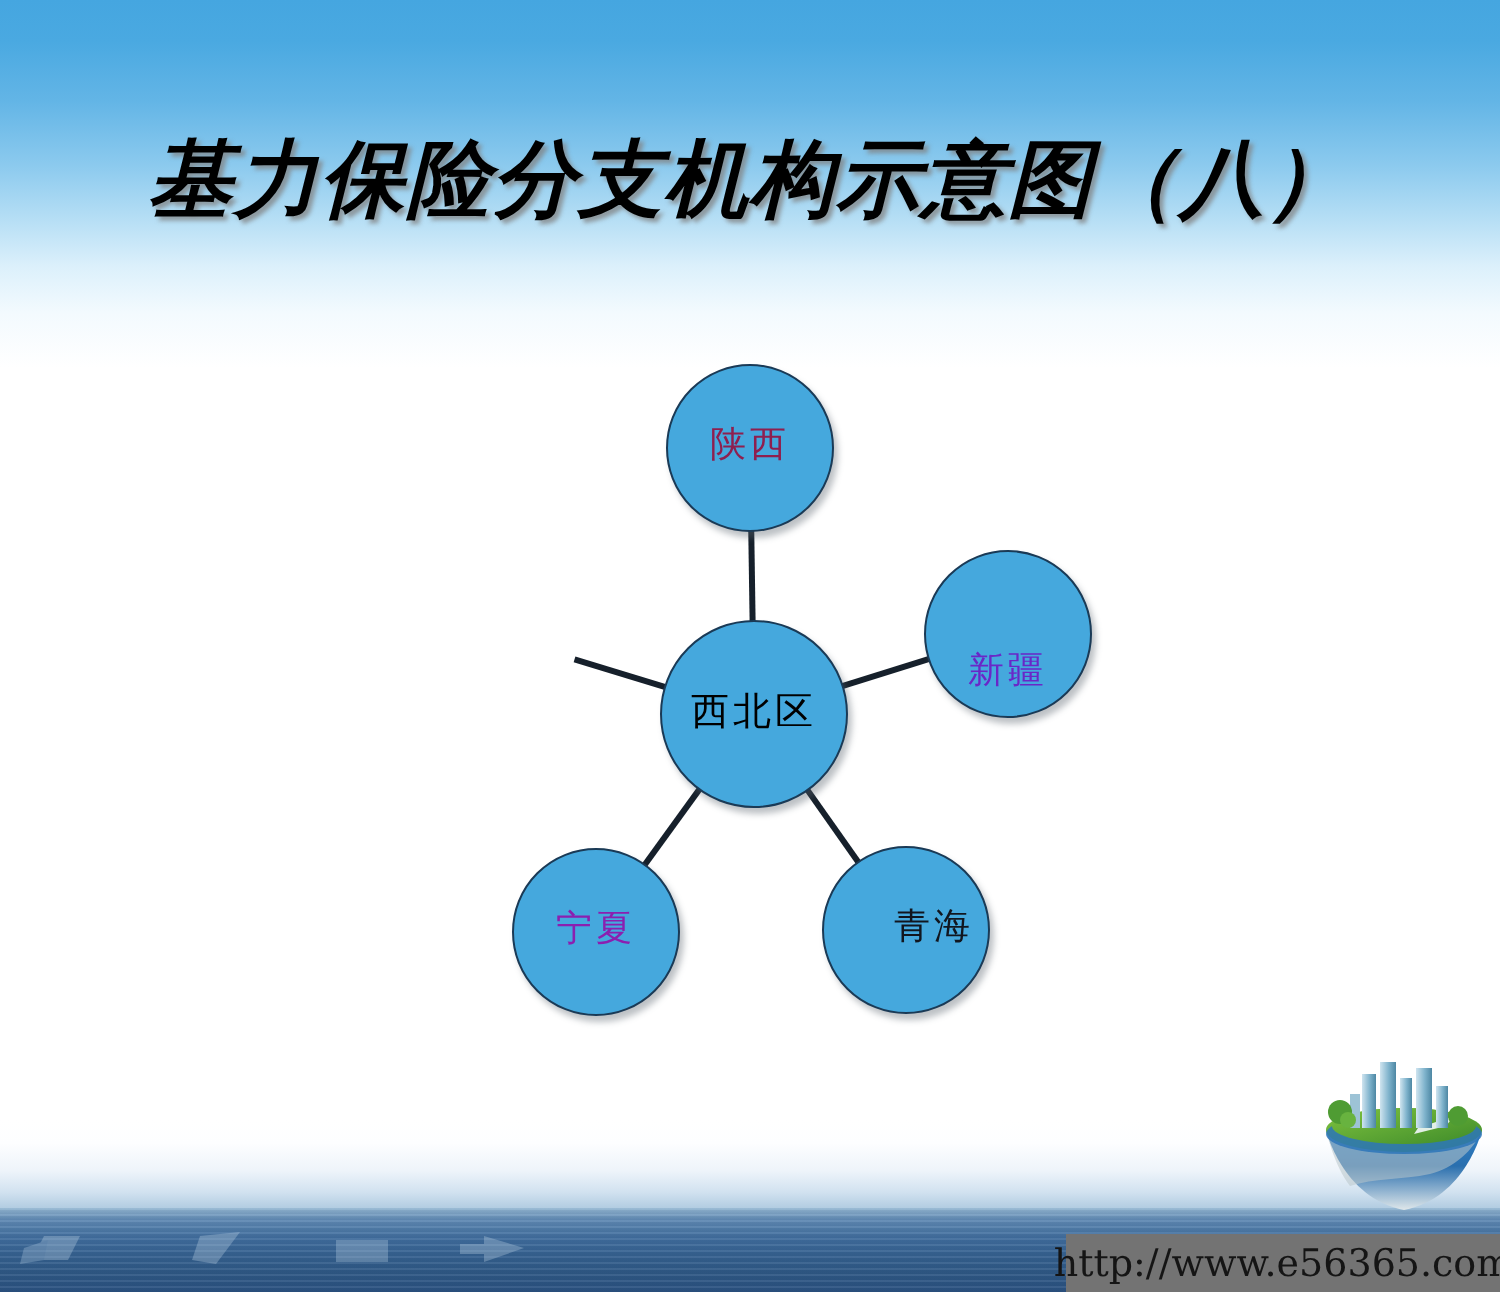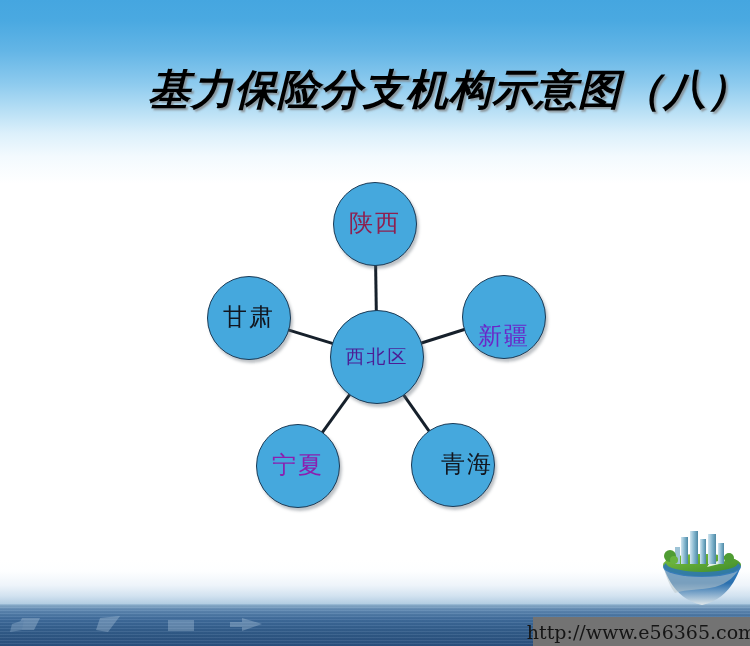--- a/index.html
+++ b/index.html
@@ -86,21 +86,21 @@
     width: 300px; height: 42px;
     opacity: .30;
   }
 
   
   .title {
     position: absolute;
     left: 0;
     top: 62px;
     width: 750px;
-    text-align: right;
+    text-align: center;
     font-family: "DejaVu Serif", "Liberation Serif", serif;
     font-size: 42px;
     font-weight: bold;
     font-style: italic;
     letter-spacing: 1px;
     color: #000000;
     text-shadow: 2px 2px 2px rgba(130,130,130,0.75);
     white-space: nowrap;
   }
 
@@ -121,21 +121,21 @@
     background: #45a8dd;
     border: 1.5px solid #1a3a56;
     box-sizing: border-box;
     display: flex;
     align-items: center;
     justify-content: center;
     box-shadow: 2px 3px 3px rgba(90,100,110,0.40);
   }
   .node-label {
     font-family: "DejaVu Sans", "Liberation Sans", sans-serif;
-    font-size: 24px;
+    font-size: 18px;
     letter-spacing: 2px;
     line-height: 1;
     white-space: nowrap;
     transform: translateY(-1px);
   }
 
   
   .logo {
     position: absolute;
     left: 657px;
@@ -186,27 +186,24 @@
   <div id="diagram">
     <svg class="edges" viewBox="0 0 750 646">
         <line x1="376.3233847675941" y1="312.00508704500834" x2="375.6014357621386" y2="263.9954781822148" stroke="#16202b" stroke-width="3" stroke-linecap="butt"></line>
         <line x1="333.9537502837613" y1="343.8843457895835" x2="287.2633330811011" y2="329.658359298148" stroke="#16202b" stroke-width="3" stroke-linecap="butt"></line>
         <line x1="419.92142327299734" y1="343.4814414888197" x2="465.8476237573357" y2="329.01649645438243" stroke="#16202b" stroke-width="3" stroke-linecap="butt"></line>
         <line x1="350.59193732593945" y1="393.4364409047164" x2="321.4738334880538" y2="433.61205252914095" stroke="#16202b" stroke-width="3" stroke-linecap="butt"></line>
         <line x1="402.8972032778576" y1="393.80128886853447" x2="429.98026375301544" y2="432.2877432279693" stroke="#16202b" stroke-width="3" stroke-linecap="butt"></line>
       </svg>
 
   <div class="node" style="left: 330px; top: 310px; width: 94px; height: 94px;">
-        <span class="node-label" style="color: #4c1d95; font-size: 19px;">西北区</span>
+        <span class="node-label" style="color: #000000; font-size: 19px;">西北区</span>
       </div>
       <div class="node" style="left: 333px; top: 182px; width: 84px; height: 84px;">
         <span class="node-label" style="color: rgb(142, 31, 79);">陕西</span>
-      </div>
-      <div class="node" style="left: 207px; top: 276px; width: 84px; height: 84px;">
-        <span class="node-label" style="color: rgb(17, 22, 31);">甘肃</span>
       </div>
       <div class="node" style="left: 462px; top: 275px; width: 84px; height: 84px;">
         <span class="node-label" style="color: rgb(106, 39, 200); margin-top: 40px;">新疆</span>
       </div>
       <div class="node" style="left: 256px; top: 424px; width: 84px; height: 84px;">
         <span class="node-label" style="color: rgb(139, 31, 176); text-align: center;">宁夏</span>
       </div>
       <div class="node" style="left: 411px; top: 423px; width: 84px; height: 84px;">
         <span class="node-label" style="color: rgb(17, 22, 31); margin-left: 28px;">青海</span>
       </div>

